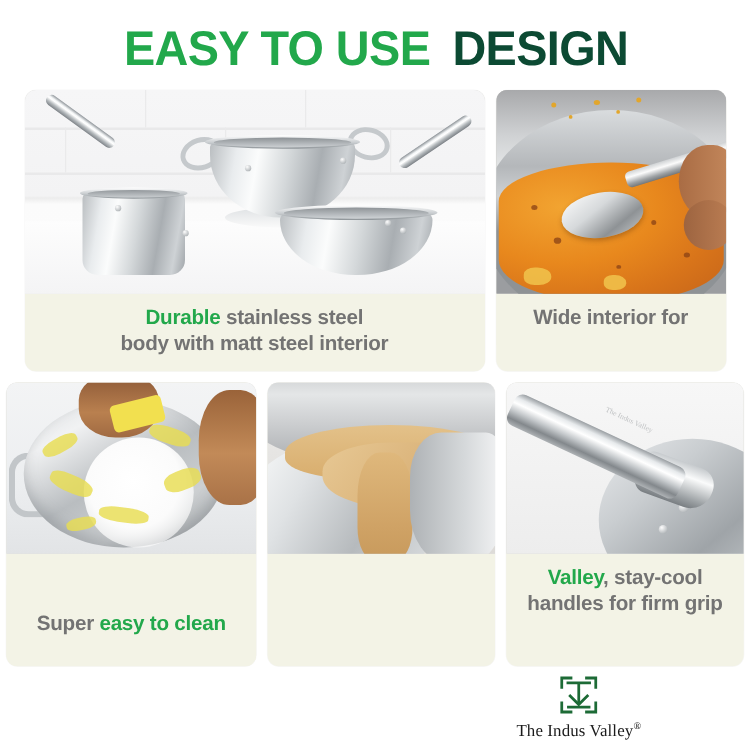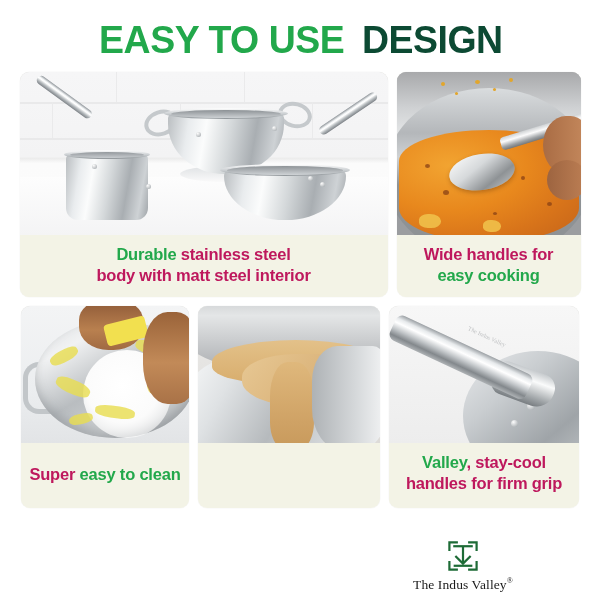--- a/index.html
+++ b/index.html
@@ -55,21 +55,21 @@
   .card {
     border-radius: 9px;
     overflow: hidden;
     background: #f3f3e6;
     box-shadow: 0 0 0 0.5px rgba(0,0,0,0.03);
     display: flex;
     flex-direction: column;
   }
   .card-1 { width: 368px; }
   .card-2 { width: 184px; }
-  .card-3 { width: 168px; }
+  .card-3 { width: 200px; gap: 25px; }
   .card-4 { width: 182px; }
   .card-5 { width: 190px; }
 
   .photo {
     position: relative;
     overflow: hidden;
     background: #dcdcdc;
   }
   .photo-tall { height: 163px; }
   .photo-low  { height: 137px; }
@@ -79,21 +79,21 @@
     text-align: center;
     color: #1c1c1c;
     font-size: 16.5px;
     font-weight: 700;
     line-height: 1.28;
     padding: 9px 6px 11px 6px;
     letter-spacing: -0.2px;
   }
   .caption-one-line { padding: 21px 6px 23px 6px; }
   .cap-green { color: #22a84b; }
-  .cap-dark  { color: #be185d; }
+  .cap-dark  { color: #737373; }
 
   
   .tile-bg {
     position: absolute; inset: 0;
     background:
       linear-gradient(to bottom, #f6f6f7 0%, #f3f3f4 52%, #ececec 53%, #fbfbfb 56%, #fcfcfc 100%);
   }
   .tile-line {
     position: absolute; background: #e9e9ea; height: 1.5px; left: 0; right: 0;
   }
@@ -433,22 +433,21 @@
           <div class="curry-splatter" style="left:78px;top:8px;width:5px;height:4px"></div>
           <div class="curry-splatter" style="left:96px;top:16px;width:3px;height:3px"></div>
           <div class="curry-splatter" style="left:112px;top:6px;width:4px;height:4px"></div>
           <div class="spoon-stem"></div>
           <div class="spoon-bowl"></div>
           <div class="thumb"></div>
           <div class="finger"></div>
         </div>
       </div>
       <div class="caption">
-        <div class="cap-dark">Wide handles for</div>
-        <div class="cap-green">easy cooking</div>
+        <div class="cap-dark">Wide interior for</div>
       </div>
     </div>
   </div>
 
   <div class="row row-bottom">
 
     <div class="card card-3">
       <div class="photo photo-low">
         <div class="clean-bg"></div>
         <div class="clean-handle"></div>

